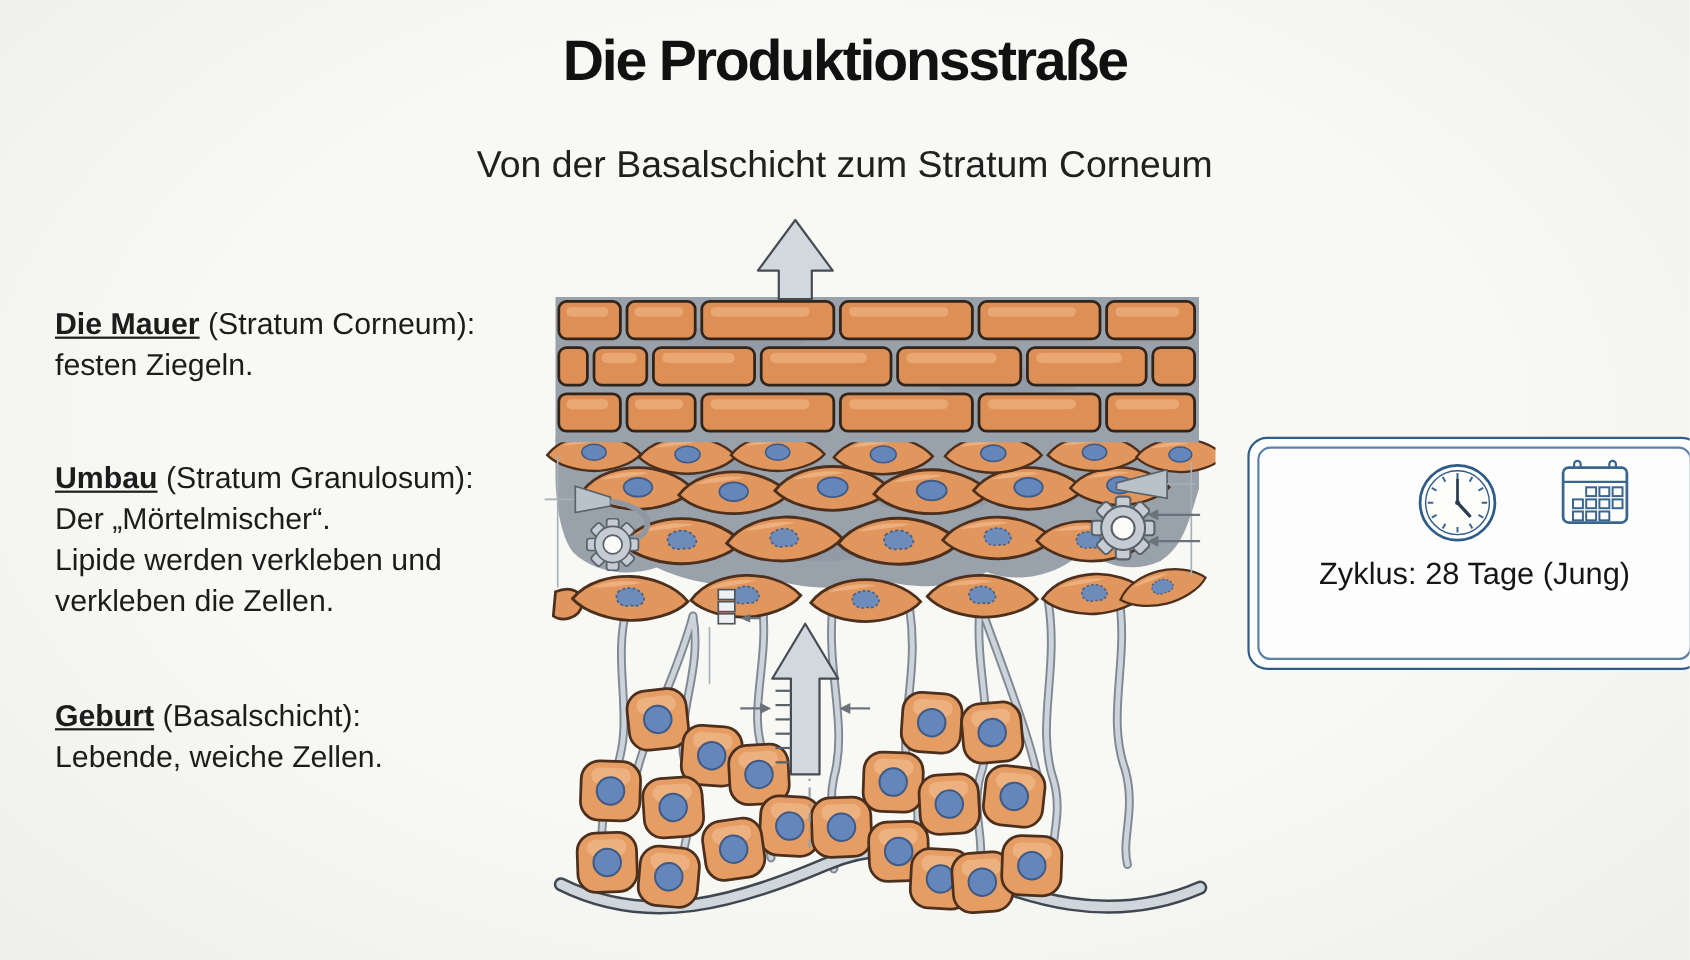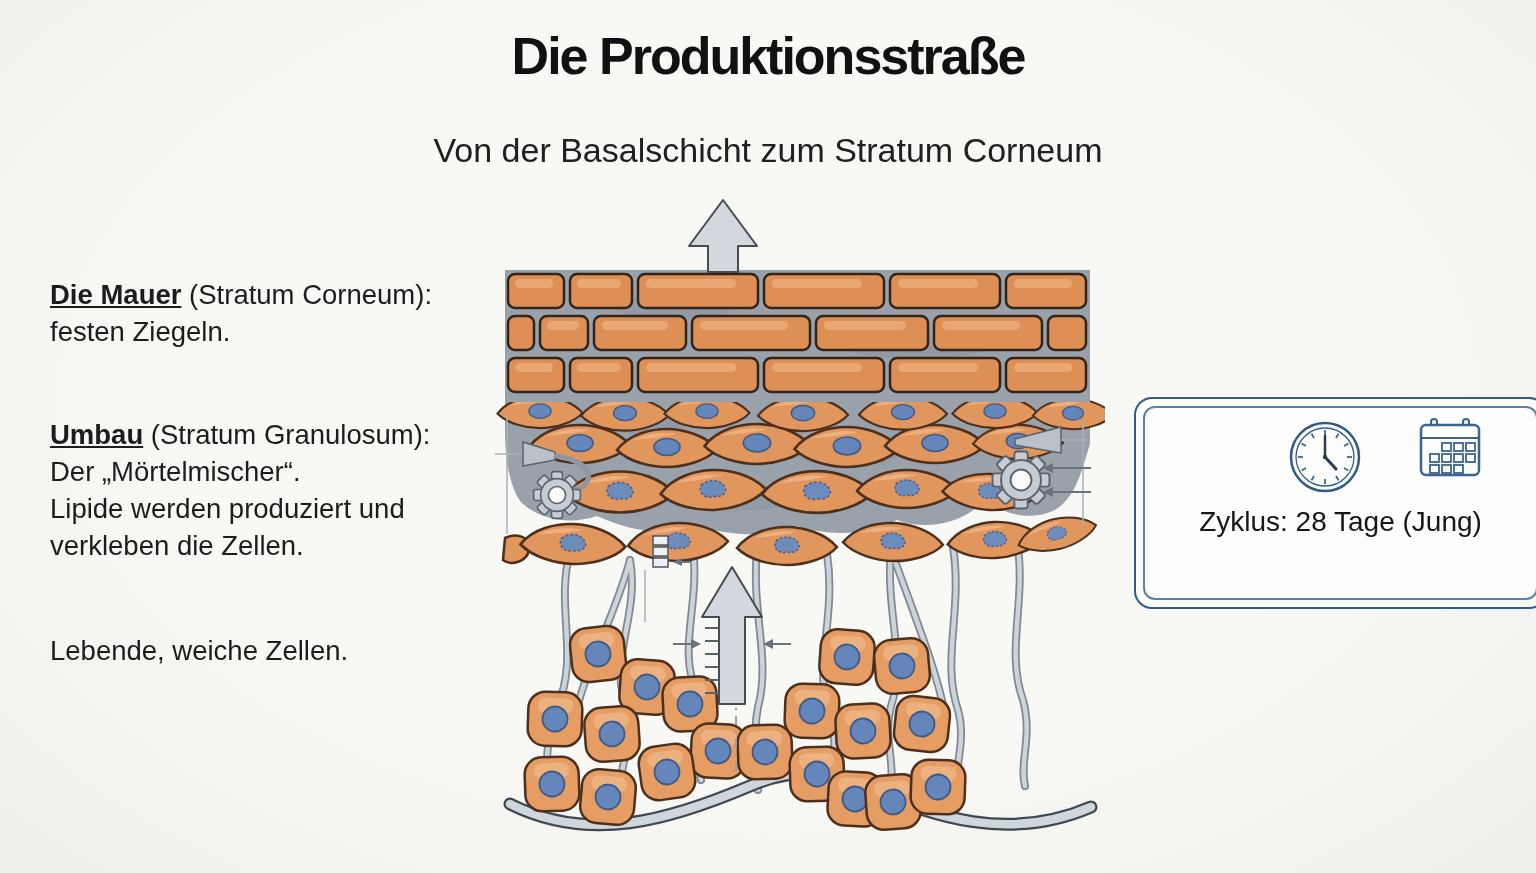--- a/index.html
+++ b/index.html
@@ -52,25 +52,26 @@
   <div class="page-subtitle">Von der Basalschicht zum Stratum Corneum</div>
 
   <div class="note note-mauer">
     <div><b>Die Mauer</b> <span>(Stratum Corneum):</span></div>
     <div>festen Ziegeln.</div>
   </div>
 
   <div class="note note-umbau">
     <div><b>Umbau</b> <span>(Stratum Granulosum):</span></div>
     <div>Der „Mörtelmischer“.</div>
-    <div>Lipide werden produziert und</div>
+    <div>Lipide werden verkleben und</div>
     <div>verkleben die Zellen.</div>
   </div>
 
   <div class="note note-geburt">
+    <div><b>Geburt</b> <span>(Basalschicht):</span></div>
     <div>Lebende, weiche Zellen.</div>
   </div>
 
   <div class="illustration">
   <svg width="610" height="660" viewBox="0 0 610 660" xmlns="http://www.w3.org/2000/svg">
     <defs>
       <path id="lens" d="M -50 2 C -38 -14 -16 -19 0 -19 C 16 -19 38 -13 50 1 C 40 13 16 19 0 19 C -16 19 -38 14 -50 2 Z"></path>
       <g id="gcell">
         <use href="#lens" fill="#e0965c" stroke="#4c2f1c" stroke-width="2.5"></use>
         <path d="M -34 -8 C -20 -15 -4 -16 10 -14 C -2 -11 -22 -9 -34 -8 Z" fill="#f2b98c" opacity="0.7"></path>

